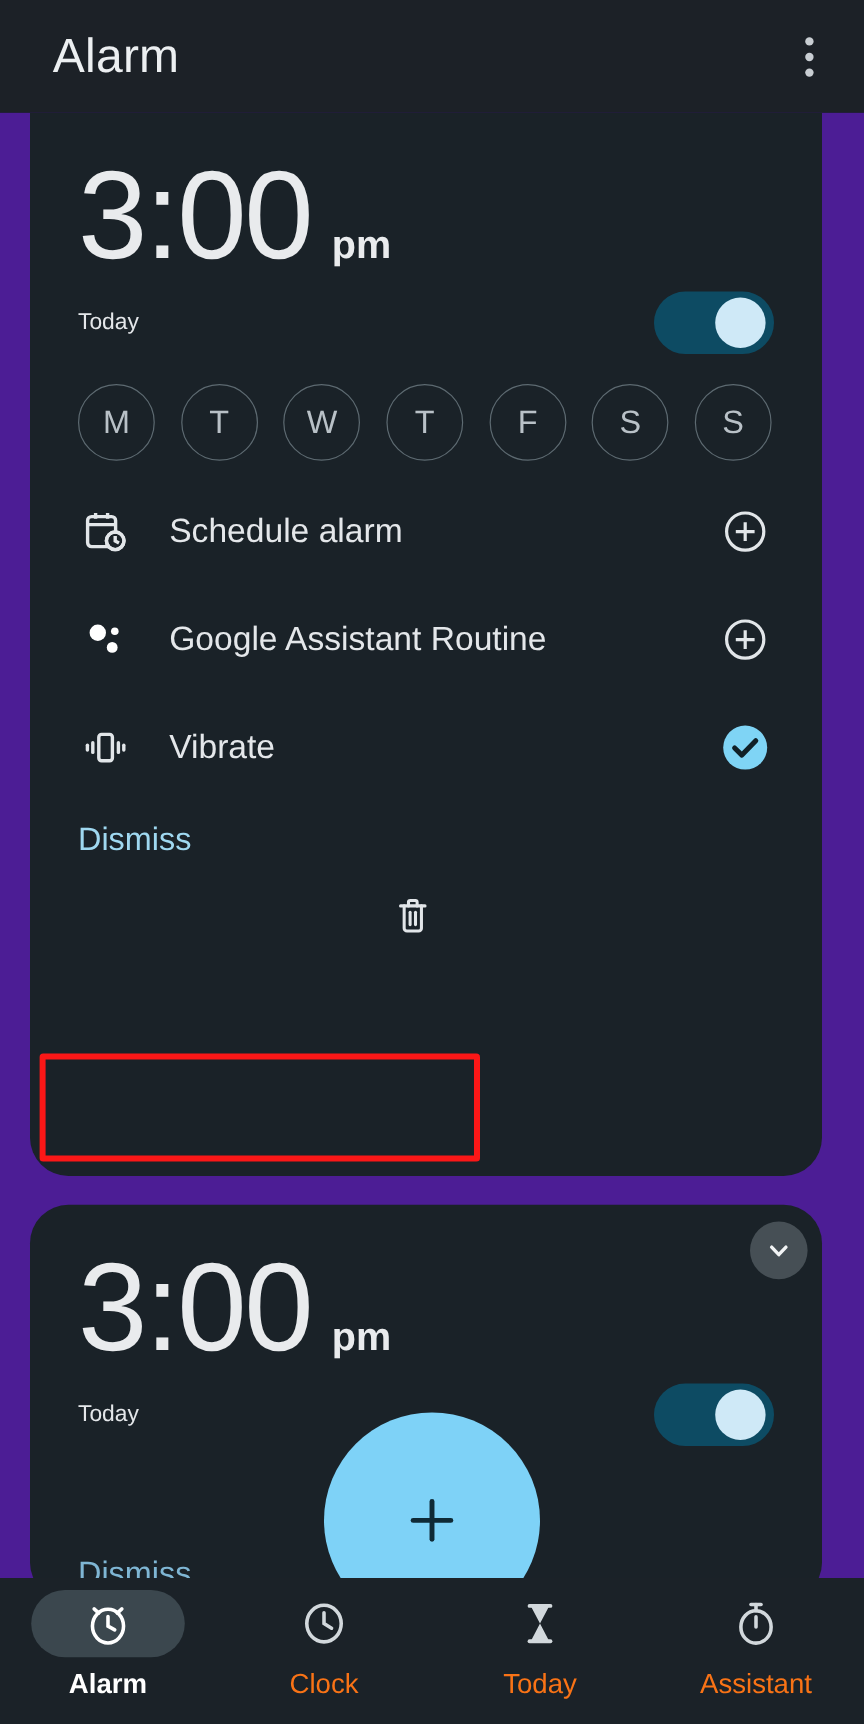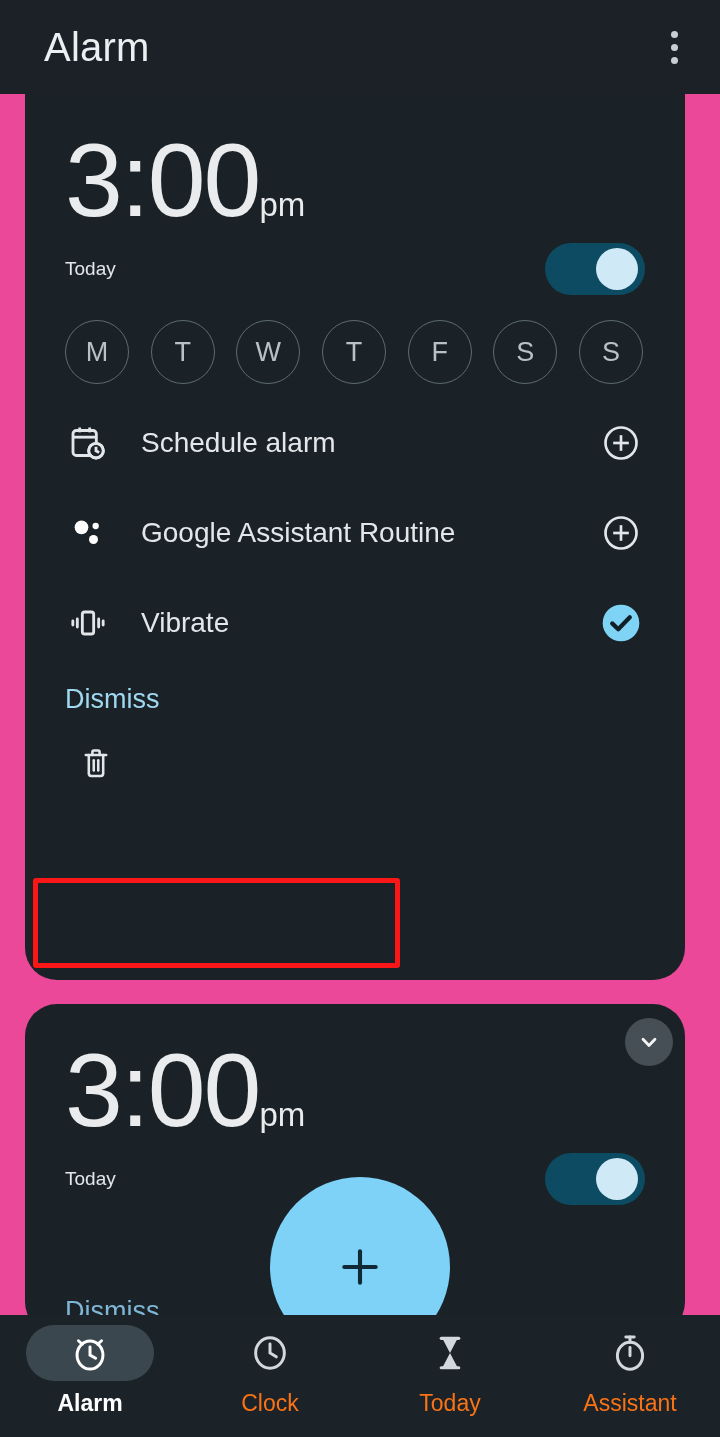--- a/index.html
+++ b/index.html
@@ -50,21 +50,21 @@
     background: #c9ced3;
   }
 
   
   #content {
     position: absolute;
     top: 94px;
     left: 0;
     right: 0;
     bottom: 122px;
-    background: #ec4899;
+    background: #4c1d95;
     overflow: hidden;
   }
 
   
   .alarm-card {
     position: absolute;
     left: 25px;
     right: 35px;
     background: #1a2228;
     border-radius: 32px;
@@ -90,22 +90,22 @@
   }
   .time-big {
     font-size: 104px;
     line-height: 104px;
     font-weight: 400;
     letter-spacing: -2px;
     color: #e9ebed;
   }
   .time-ampm {
     font-size: 33px;
-    font-weight: 400;
-    margin-left: 0;
+    font-weight: 700;
+    margin-left: 17px;
     color: #e9ebed;
   }
 
   .label-row {
     display: flex;
     align-items: center;
     justify-content: space-between;
     height: 74px;
   }
   .label-text {
@@ -153,20 +153,21 @@
     box-sizing: border-box;
     cursor: pointer;
   }
 
   
   .option-row {
     display: flex;
     align-items: center;
     height: 90px;
     cursor: pointer;
+    justify-content: center;
   }
   .option-icon {
     width: 46px;
     flex: none;
     display: flex;
     align-items: center;
     justify-content: center;
     margin-right: 30px;
   }
   .option-label {

